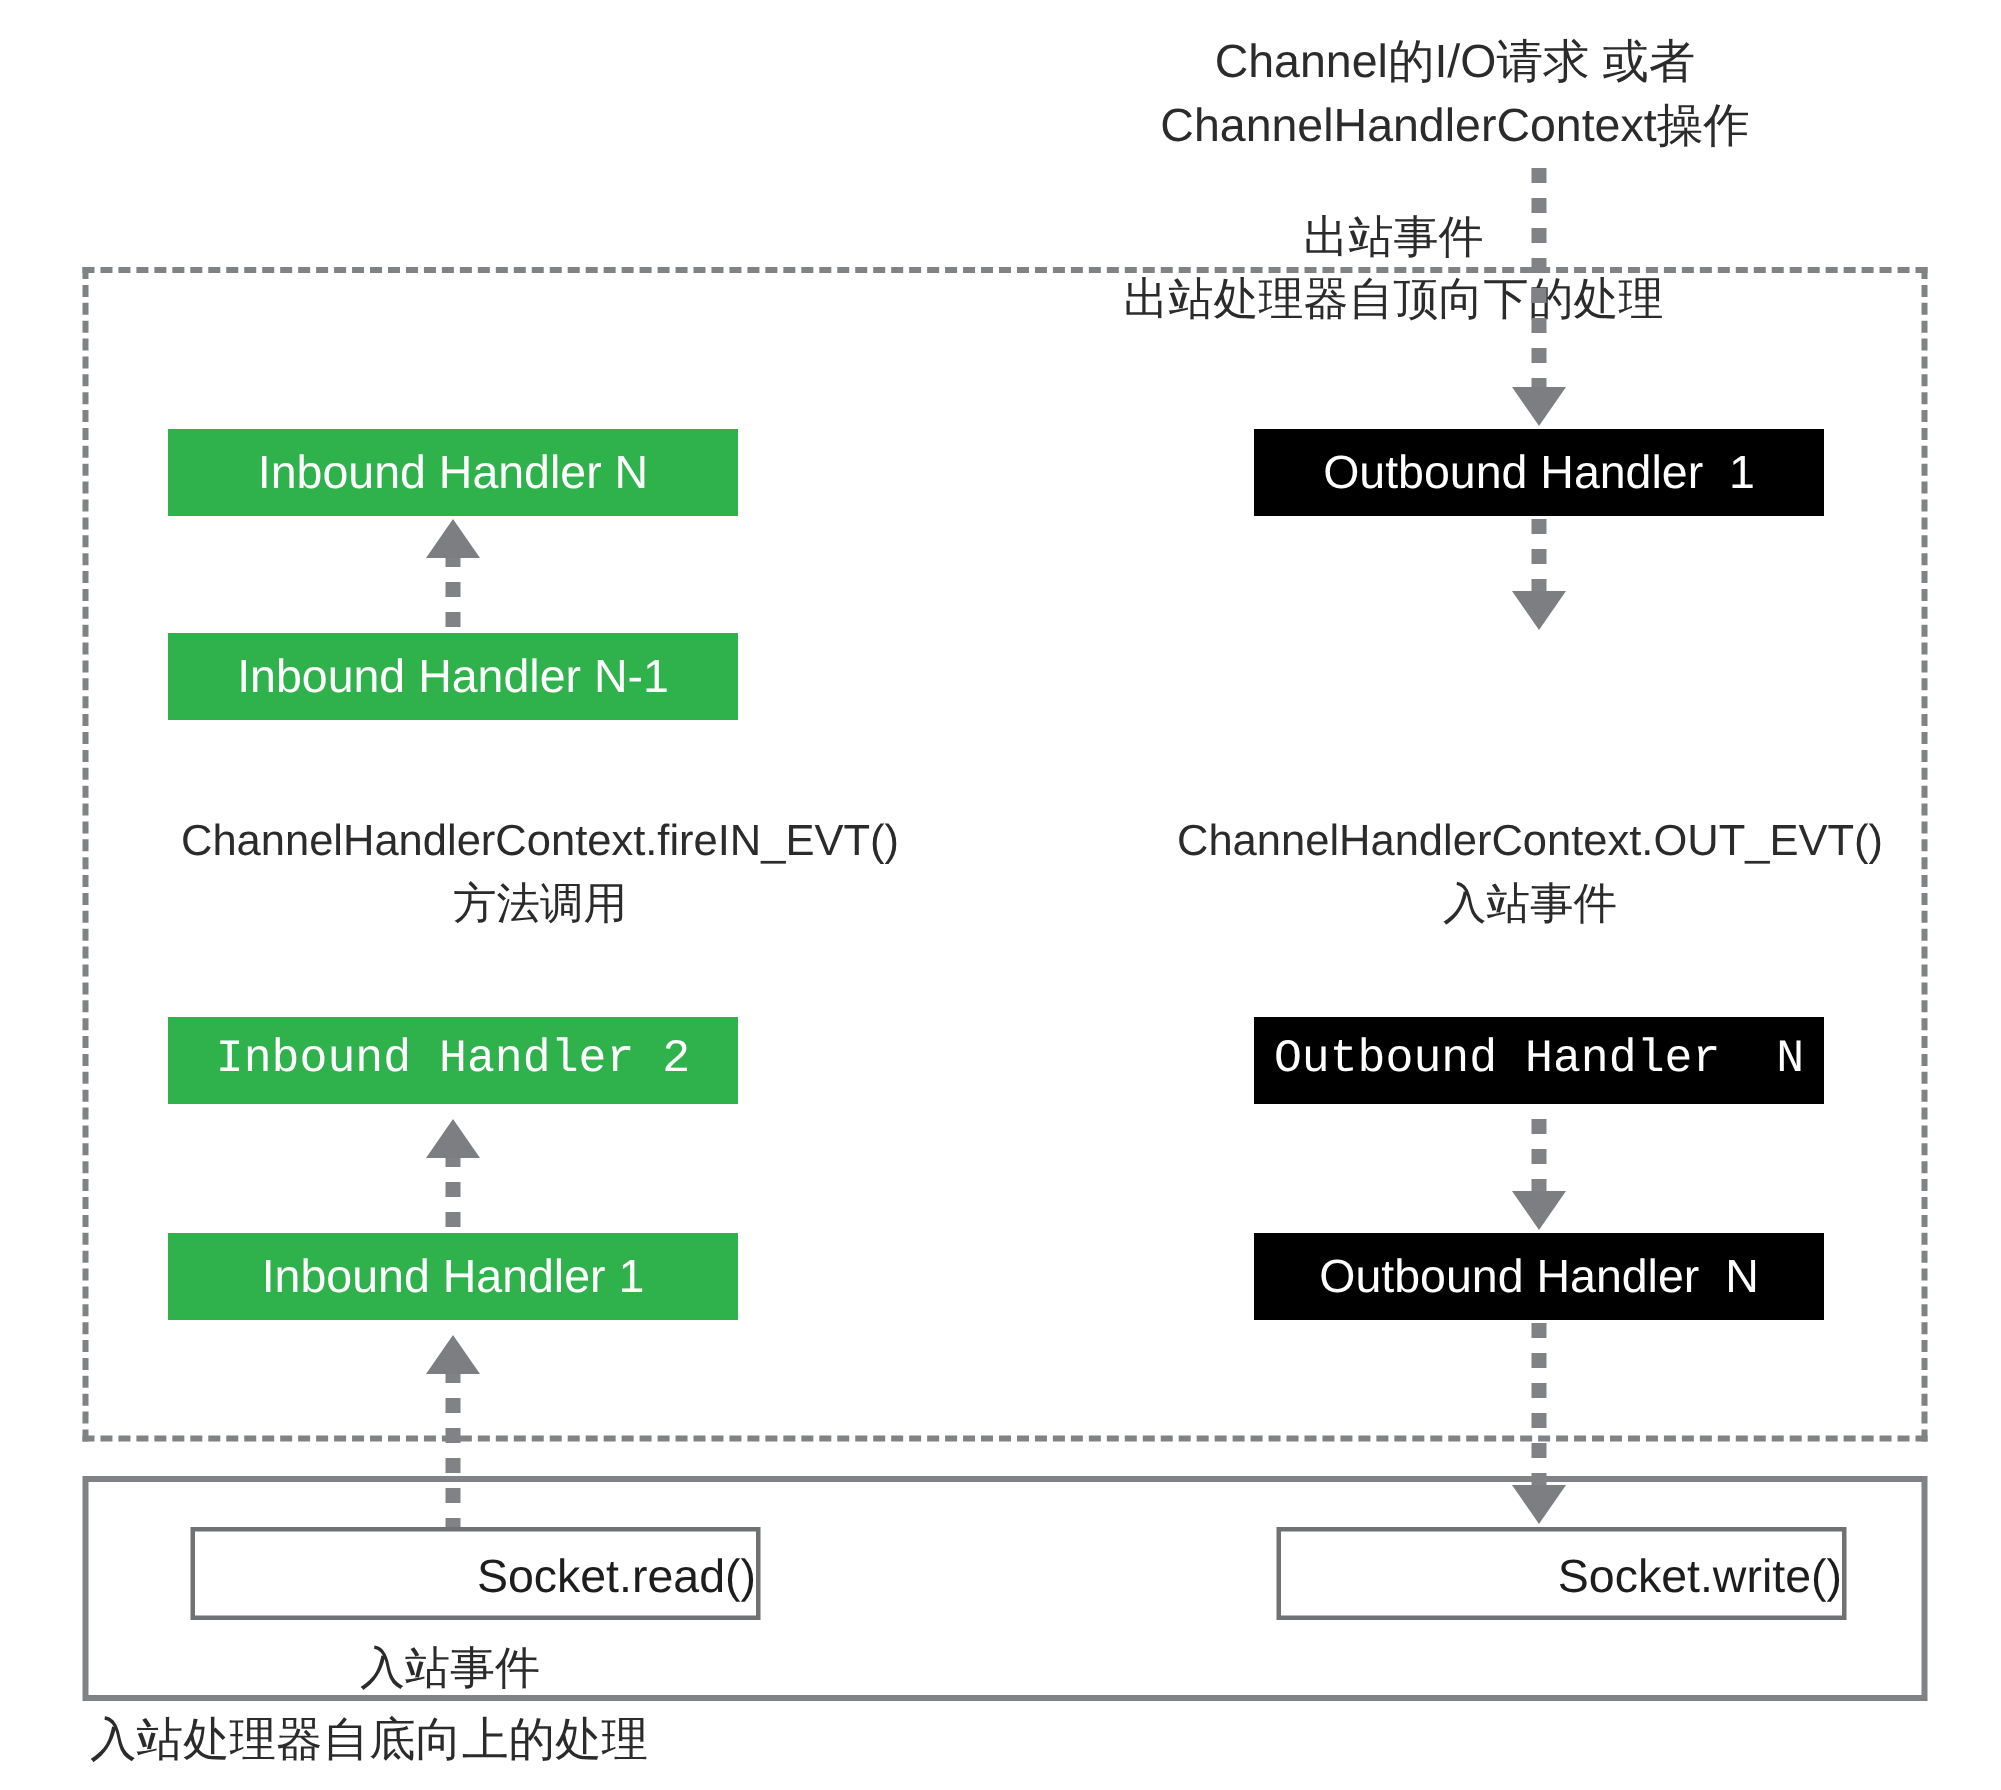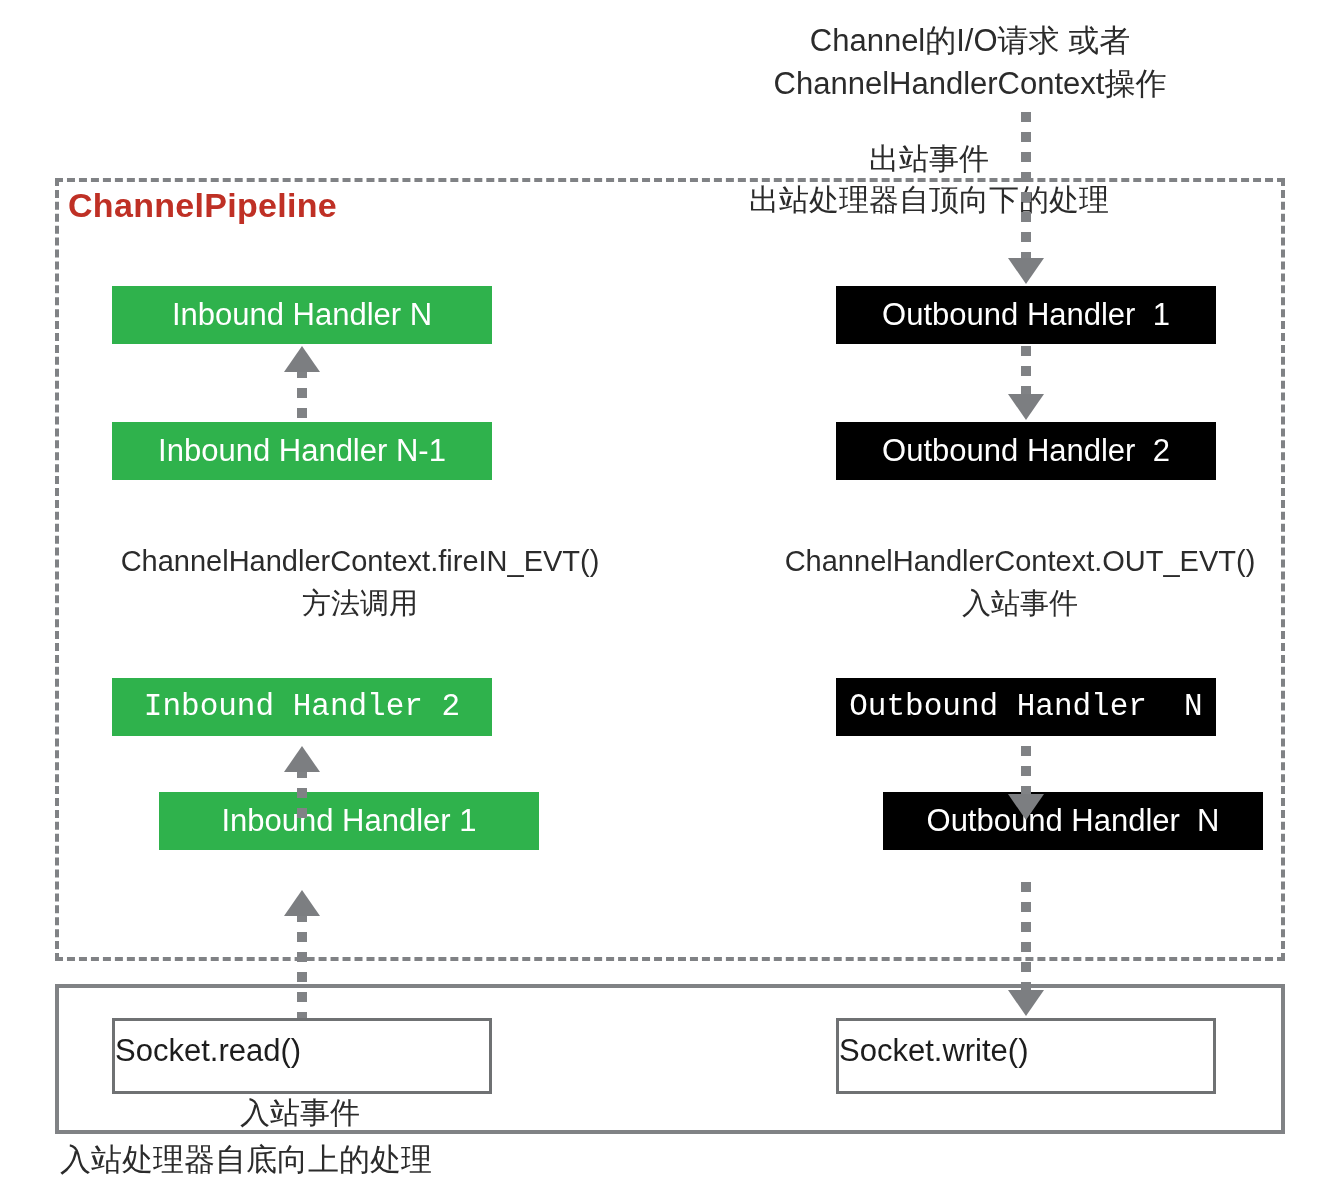--- a/index.html
+++ b/index.html
@@ -110,44 +110,45 @@
   }
   .handler.green { background: #2fb24c; }
   .handler.blue  { background: #000000; }
 
   .col-left  { left: 112px; width: 380px; }
   .col-right { left: 836px; width: 380px; }
 
   .row-a { top: 286px; }
   .row-b { top: 422px; }
   .row-c { top: 678px; font-family: Liberation Mono, monospace; }
-  .row-d { top: 792px; margin-left: 47px; }
+  .row-d { top: 822px; }
 
   
   #socket-box {
     position: absolute;
     left: 55px;
     top: 984px;
     width: 1230px;
     height: 150px;
     border: 4px solid #808285;
     box-sizing: border-box;
     background: transparent;
   }
   .socket-node {
     position: absolute;
-    height: 76px;
+    height: 62px;
     line-height: 60px;
     border: 3px solid #6f7173;
     background: #ffffff;
     box-sizing: border-box;
     font-size: 31px;
     color: #1d1d1d;
-    text-align: left;
+    text-align: right;
     white-space: pre;
+    margin-left: 15px;
   }
   #socket-read  { left: 112px; top: 1018px; width: 380px; }
   #socket-write { left: 836px; top: 1018px; width: 380px; }
 
   
   .dotline {
     position: absolute;
     width: 10px;
     background-image: linear-gradient(to bottom, #808285 0 10px, rgba(0,0,0,0) 10px 20px);
     background-size: 10px 20px;
@@ -171,29 +172,27 @@
   <div class="txt top-note">Channel的I/O请求 或者
 ChannelHandlerContext操作</div>
 
   <div class="txt out-evt-note">出站事件
 出站处理器自顶向下的处理</div>
 
   <div class="dotline" style="left:1021px; top:112px; height:150px;"></div>
   <div class="arrowhead arrow-down" style="left:1008px; top:258px;"></div>
 
   <div id="pipeline-box"></div>
-  <div id="pipeline-title">ChannelPipeline</div>
 
   <div class="handler green col-left row-a">Inbound Handler N</div>
   <div class="handler green col-left row-b">Inbound Handler N-1</div>
   <div class="handler green col-left row-c">Inbound Handler 2</div>
   <div class="handler green col-left row-d">Inbound Handler 1</div>
 
   <div class="handler blue col-right row-a">Outbound Handler  1</div>
-  <div class="handler blue col-right row-b">Outbound Handler  2</div>
   <div class="handler blue col-right row-c">Outbound Handler  N</div>
   <div class="handler blue col-right row-d">Outbound Handler  N</div>
 
   <div class="dotline" style="left:297px; top:368px; height:56px;"></div>
   <div class="arrowhead arrow-up" style="left:284px; top:346px;"></div>
 
   <div class="dotline" style="left:1021px; top:346px; height:54px;"></div>
   <div class="arrowhead arrow-down" style="left:1008px; top:394px;"></div>
 
   <div class="txt mid-note-left">ChannelHandlerContext.fireIN_EVT()

